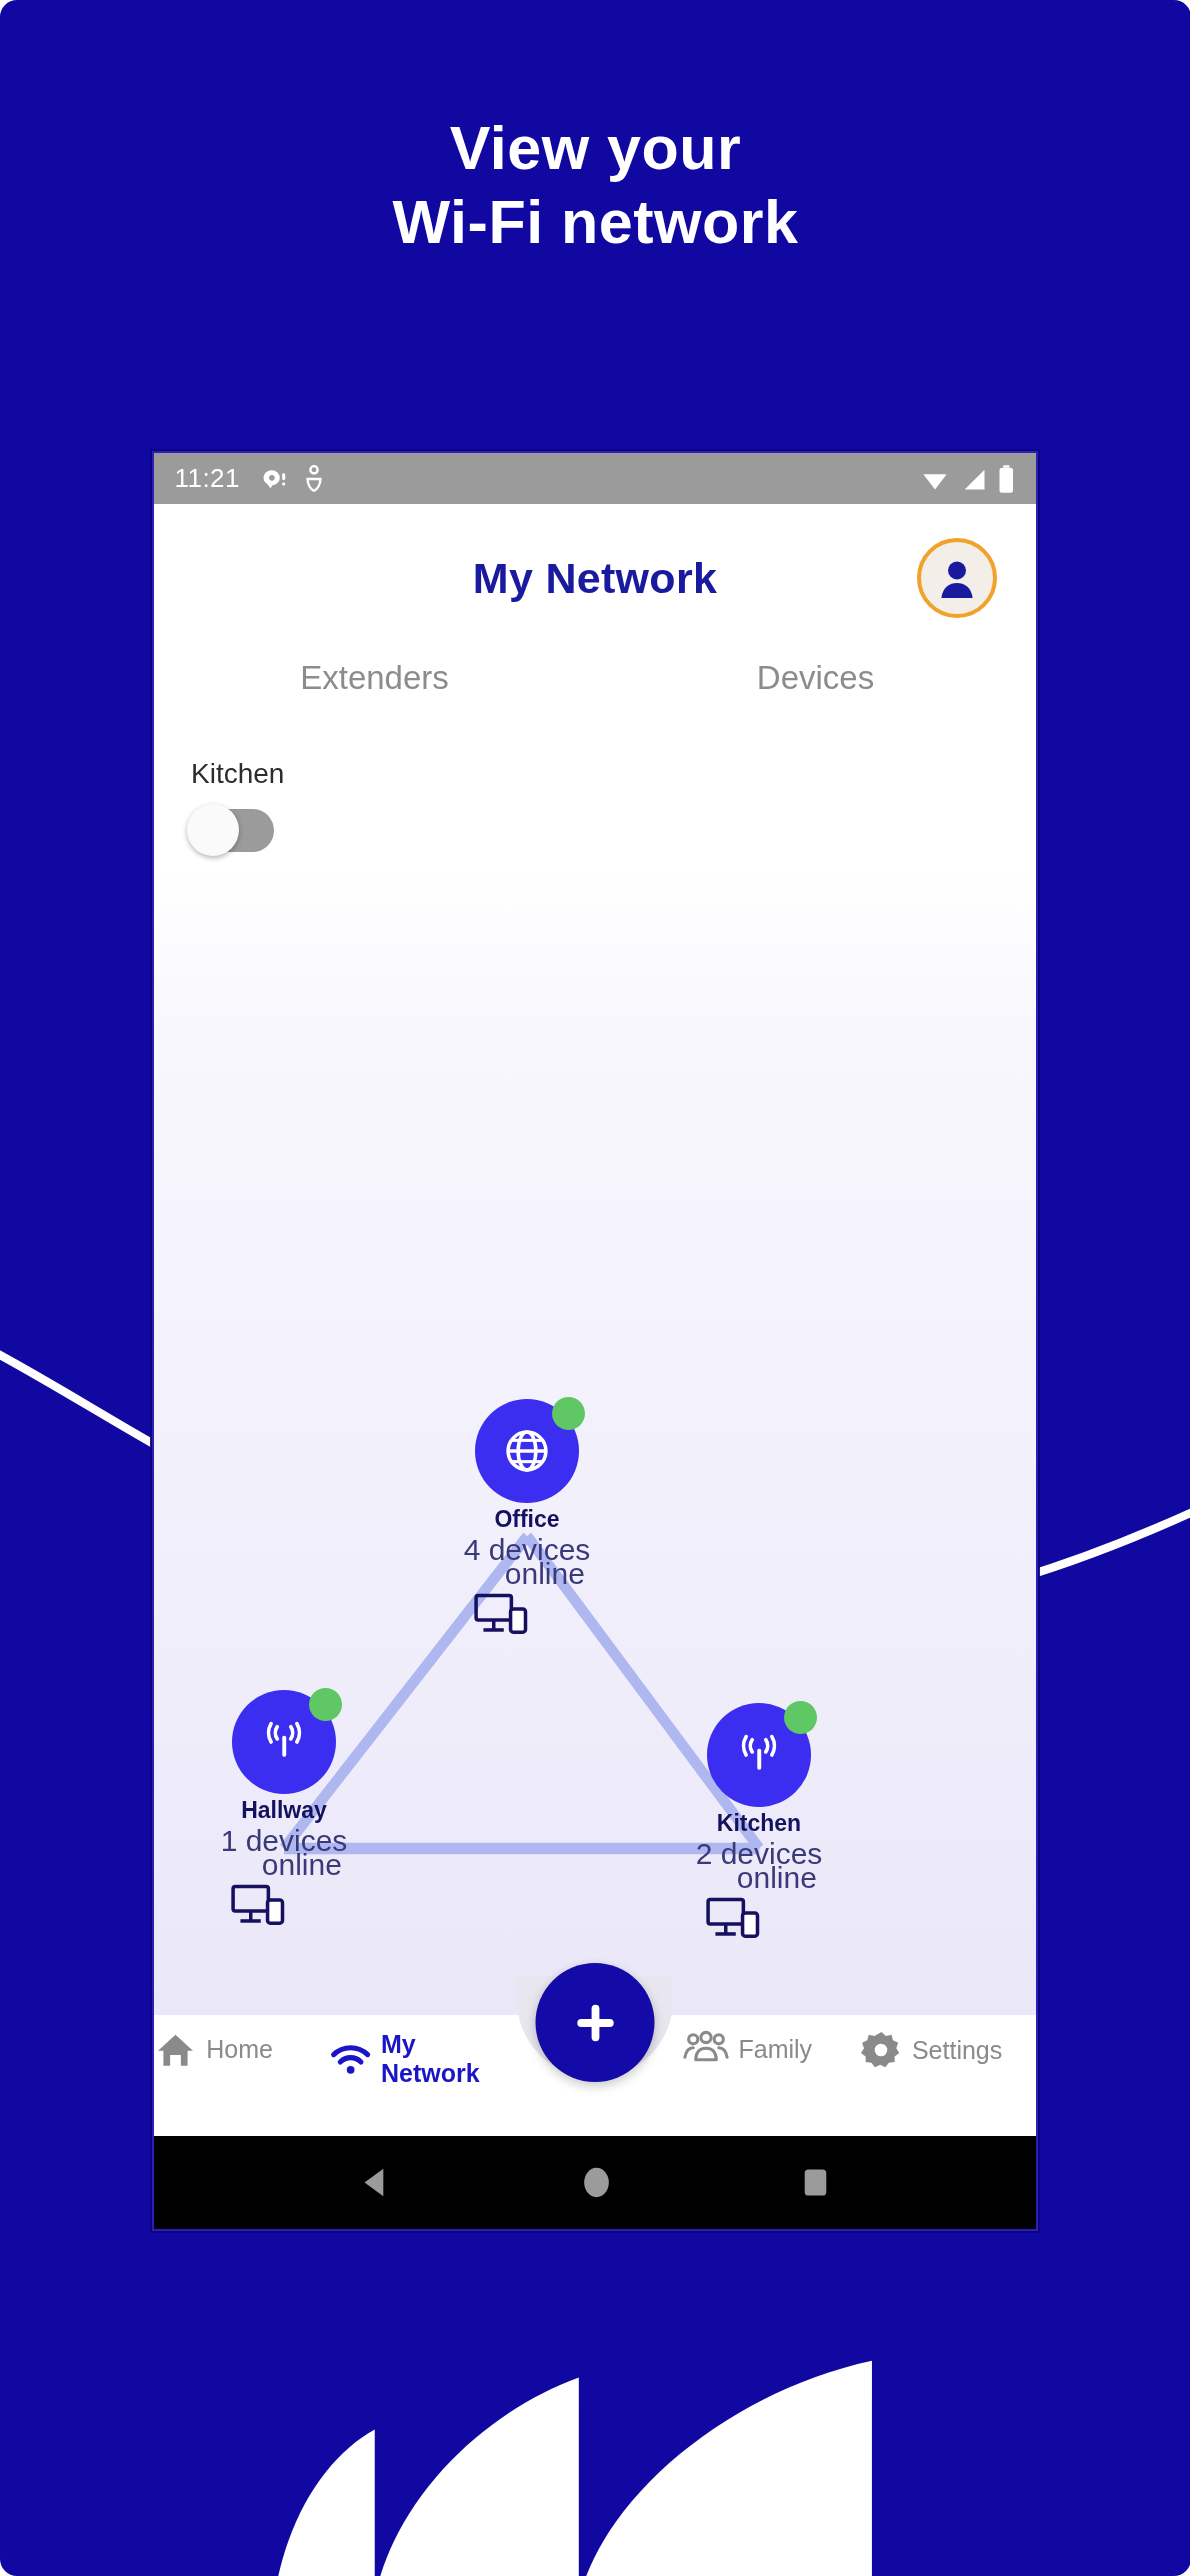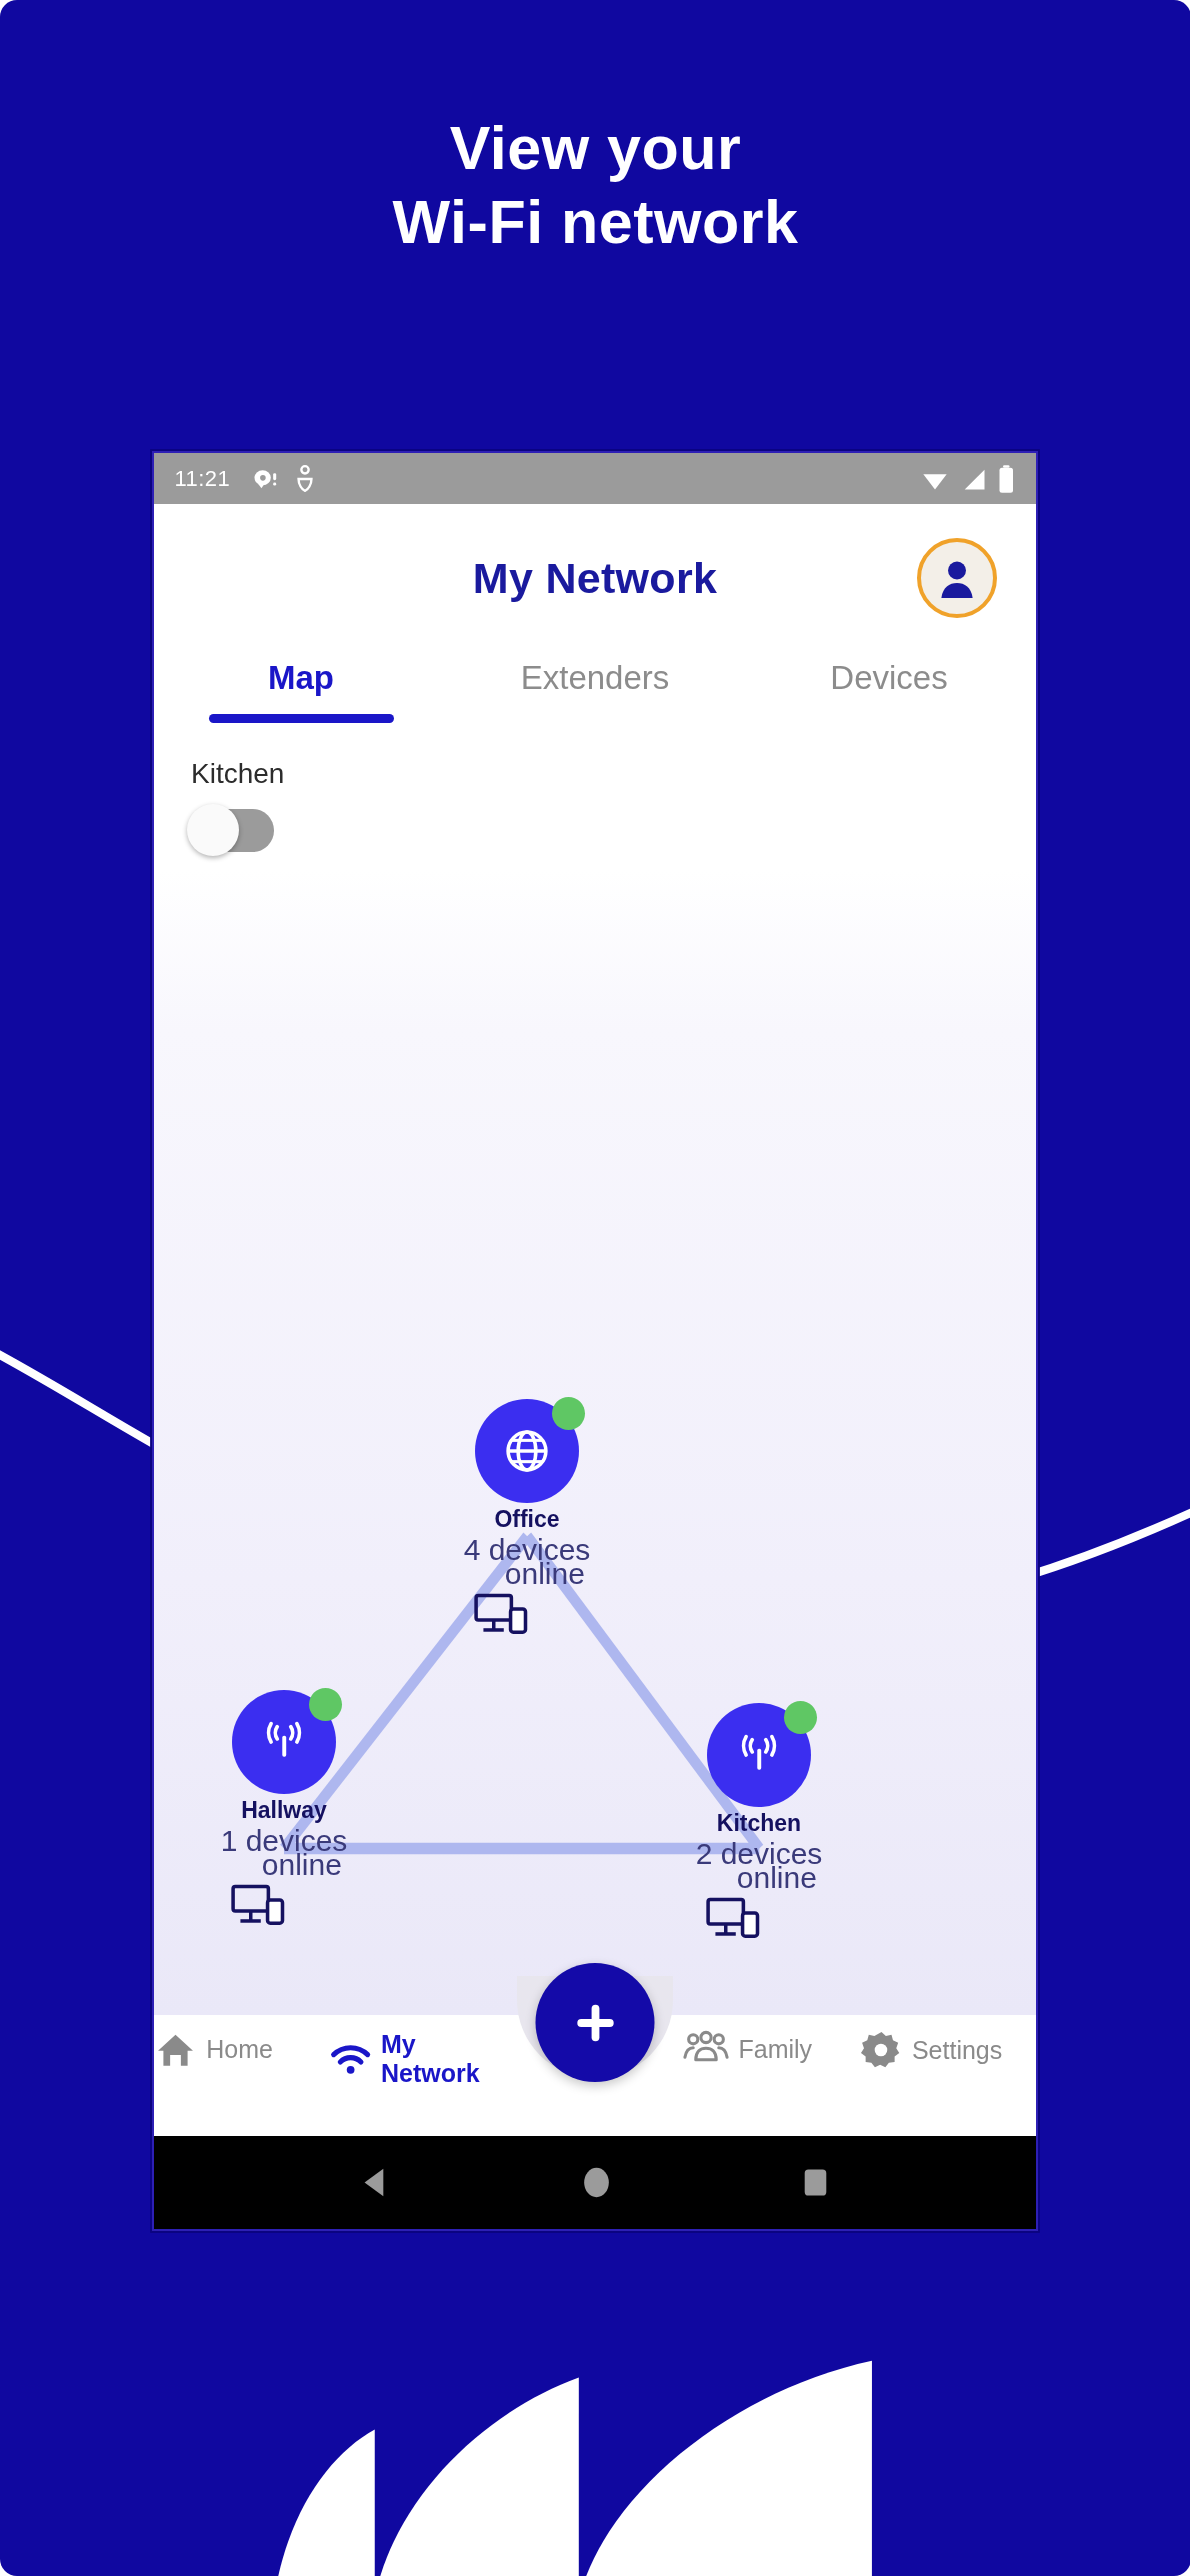--- a/index.html
+++ b/index.html
@@ -53,21 +53,21 @@
 
   
   #status-bar {
     height: 51px;
     background: #9b9b9b;
     display: flex; align-items: center;
     padding: 0 20.4px;
     color: #ffffff;
     flex: 0 0 auto;
   }
-  #status-clock { font-size: 22px; font-weight: 400; letter-spacing: 0.5px; }
+  #status-clock { font-size: 26px; font-weight: 400; letter-spacing: 0.5px; }
   #status-left-icons { display: flex; align-items: center; gap: 15px; margin-left: 20.4px; }
   #status-right-icons { margin-left: auto; display: flex; align-items: center; gap: 9.3px; }
 
   
   #app-header {
     flex: 0 0 auto;
     height: 148px;
     position: relative;
     display: flex; align-items: center; justify-content: center;
     background: #ffffff;
@@ -293,24 +293,20 @@
         <div id="app-title">My Network</div>
         <div id="avatar">
           <svg width="50" height="50" viewBox="0 0 40 40">
             <circle cx="20" cy="14" r="7.2" fill="#1a1a9e"></circle>
             <path d="M7.5 36 C8.5 27.5, 14 24, 20 24 C26 24, 31.5 27.5, 32.5 36 Z" fill="#1a1a9e"></path>
           </svg>
         </div>
       </div>
 
       <div id="tabs">
-        <div class="tab active">
-          <div class="tab-label">Map</div>
-          <div class="tab-underline"></div>
-        </div>
         <div class="tab">
           <div class="tab-label">Extenders</div>
           <div class="tab-underline"></div>
         </div>
         <div class="tab">
           <div class="tab-label">Devices</div>
           <div class="tab-underline"></div>
         </div>
       </div>
 

